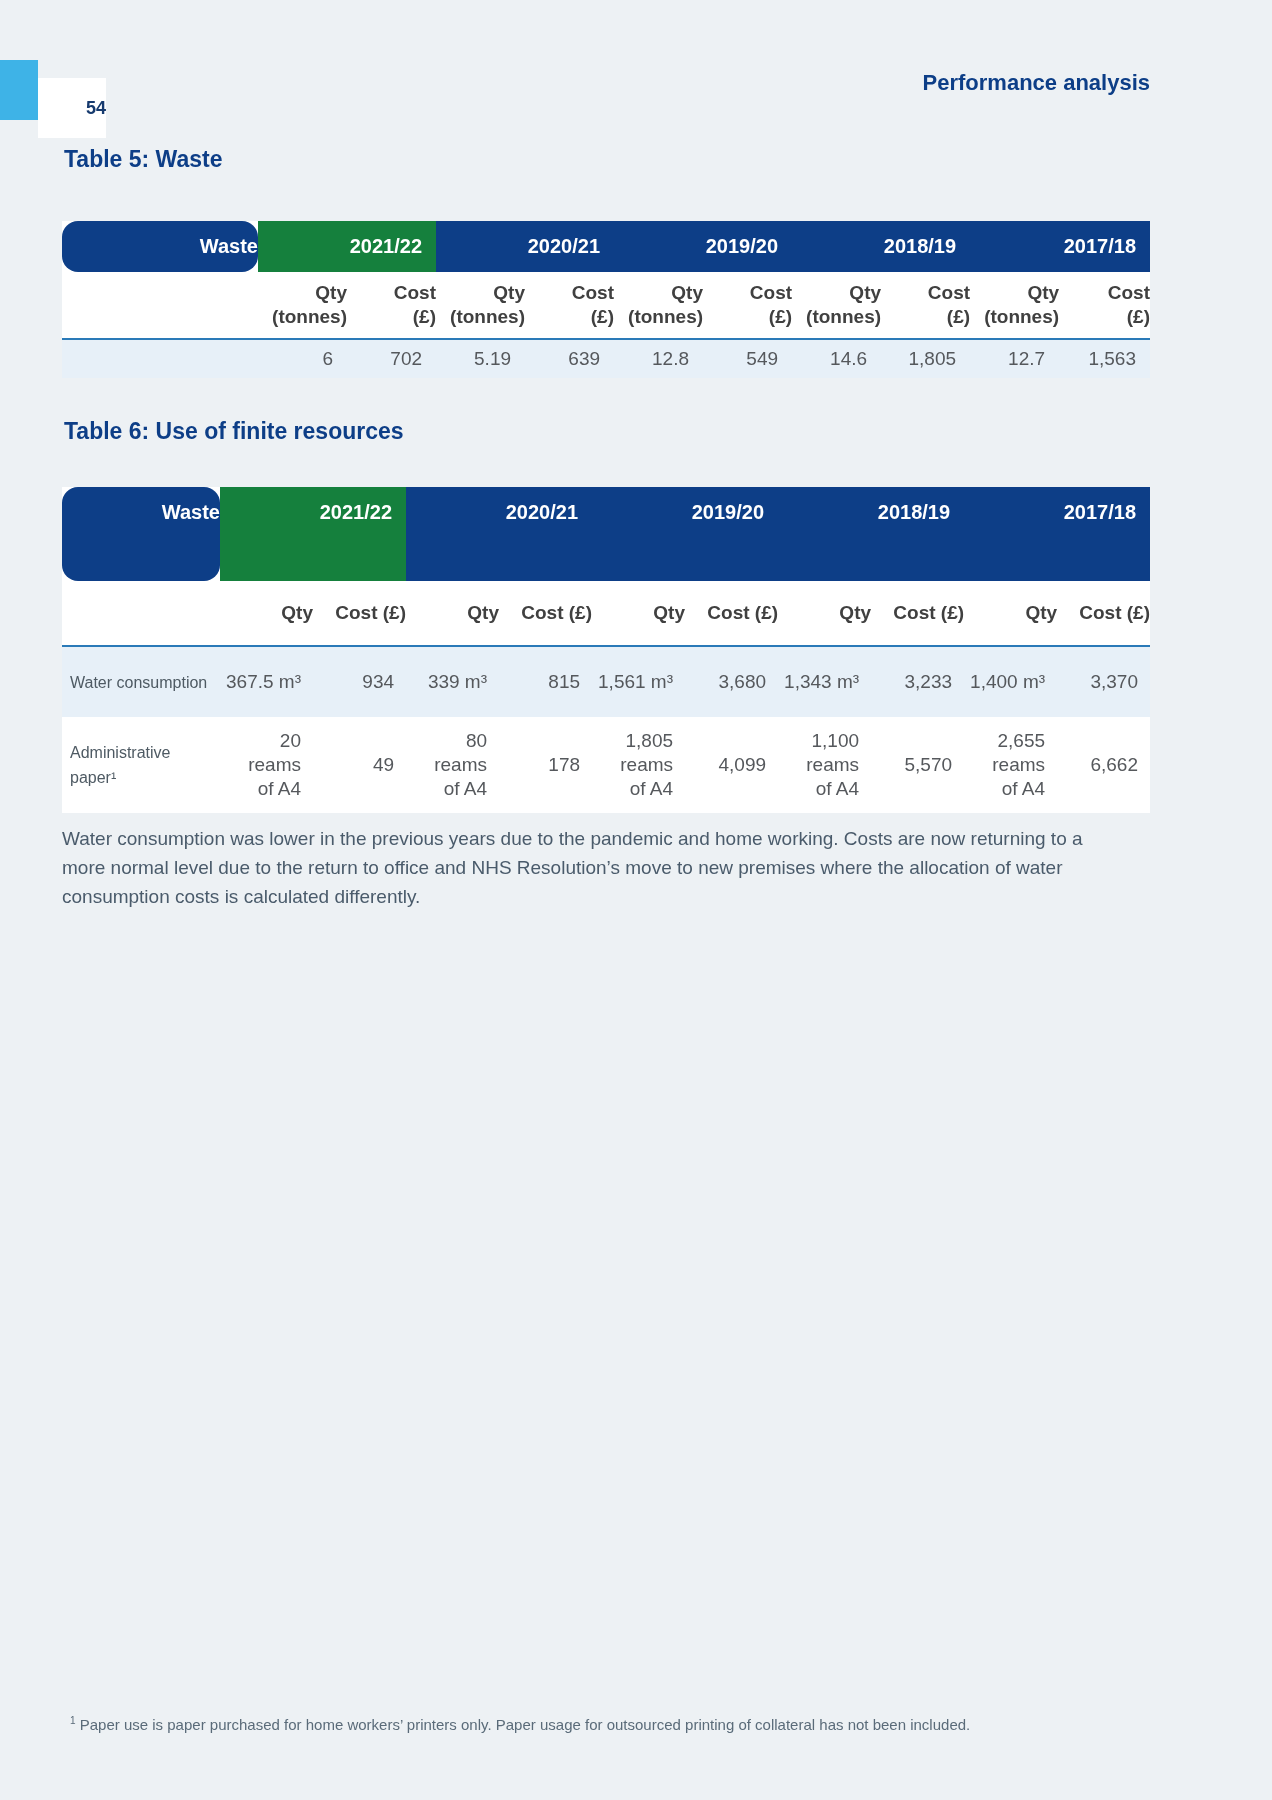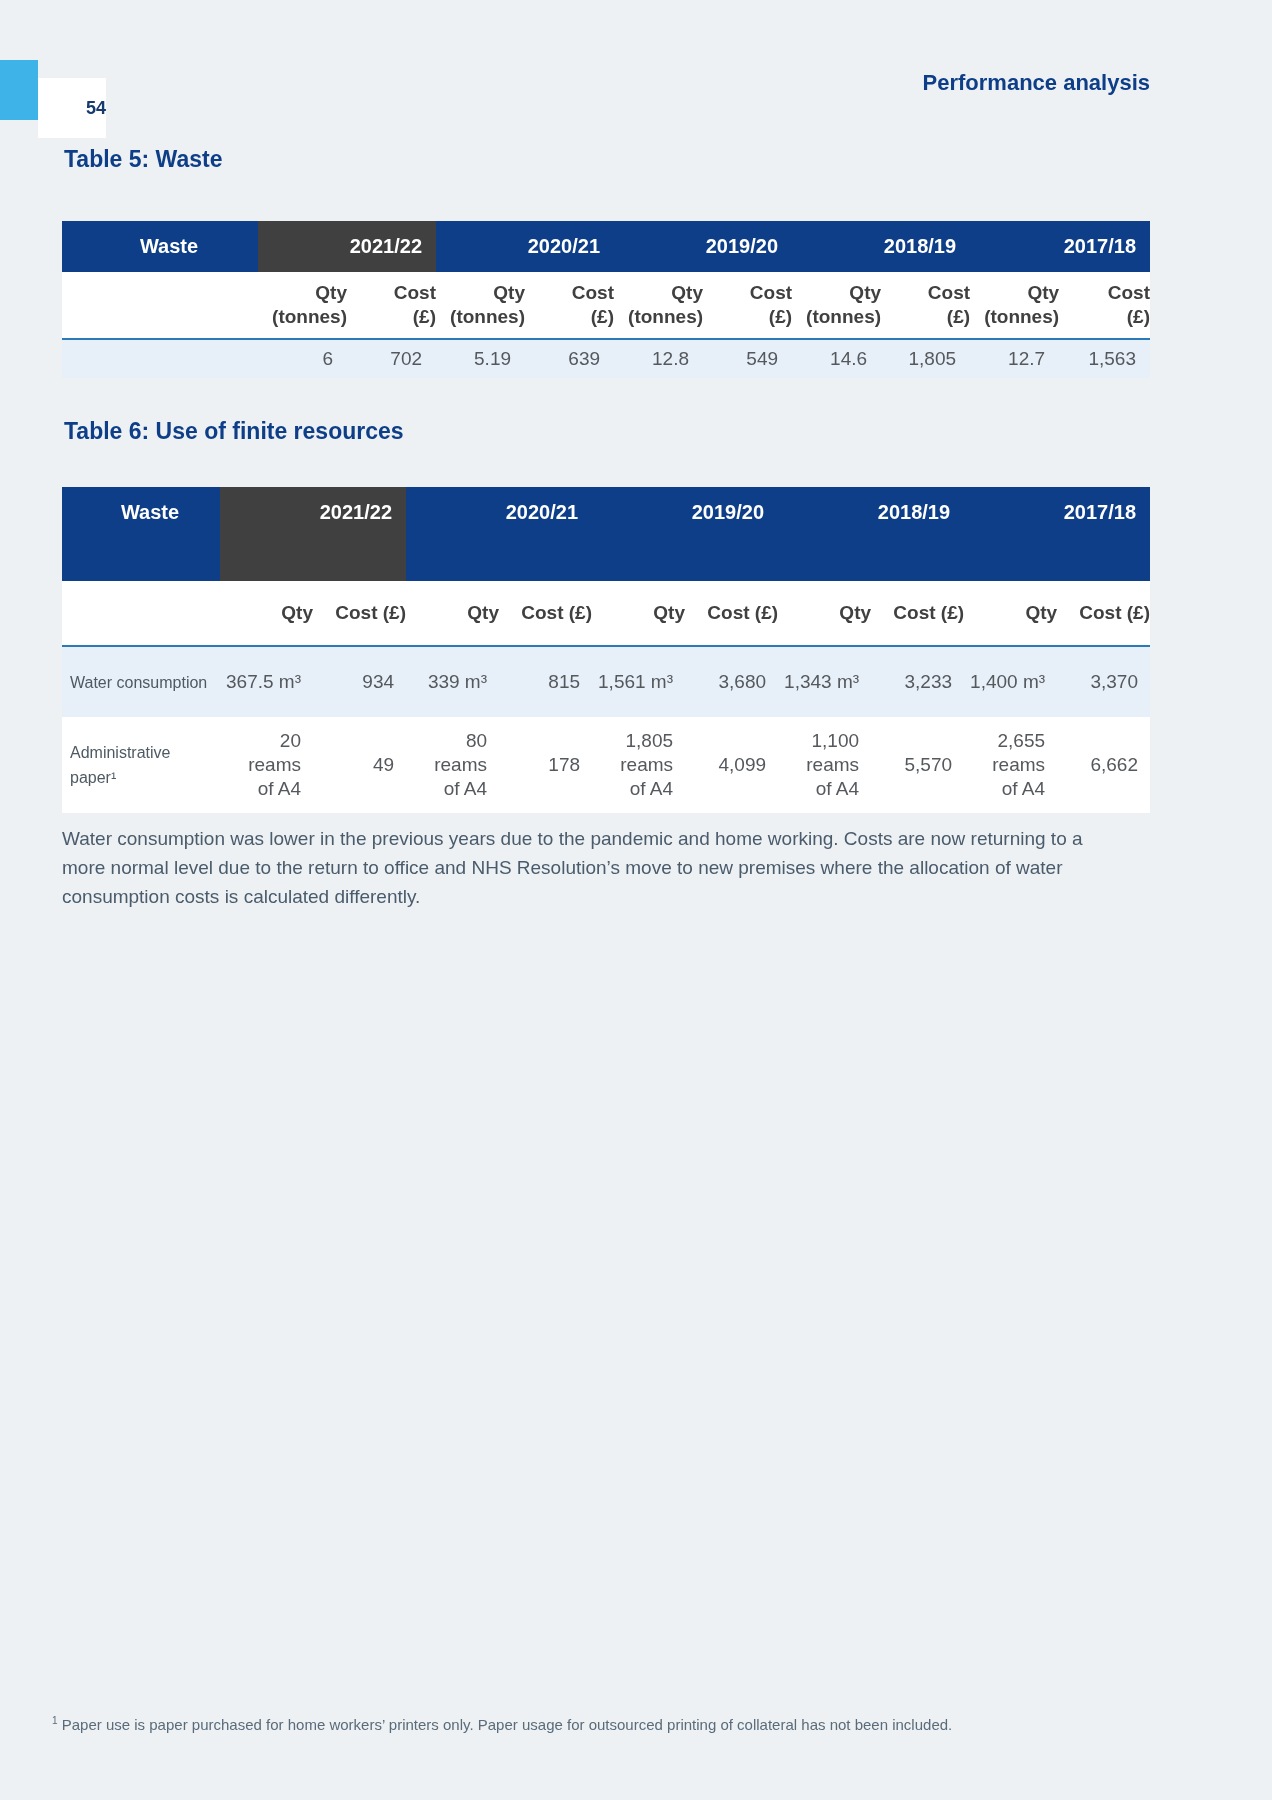--- a/index.html
+++ b/index.html
@@ -18,22 +18,22 @@
     color:#163a6e;font-weight:bold;font-size:18px;margin-top:18px;}
   .header-title{top:70px;right:122px;color:#0d3e87;font-weight:bold;font-size:22px;}
 
   .table-title{color:#0d3e87;font-weight:bold;font-size:23px;}
 
   
   table.t{border-collapse:collapse;table-layout:fixed;width:1088px;background:#ffffff;}
   table.t th,table.t td{margin:0;padding:0;}
 
   .bar th{background:#0d3e87;color:#ffffff;font-size:20px;font-weight:bold;}
-  .bar th.hl{background:#404040;margin-left:40px;}
-  .bar th.cornerlab{text-align:center;padding-left:18px;}
+  .bar th.hl{background:#15803d;margin-left:40px;}
+  .bar th.cornerlab{text-align:right;padding-left:18px;border-radius:16px;}
   .bar th.yr{text-align:right;padding-right:14px;}
   #t5 .bar th{height:51px;vertical-align:middle;}
   #t6 .bar th{height:80px;vertical-align:top;padding-top:14px;}
 
   .sub td{color:#404040;font-weight:bold;font-size:19px;text-align:right;
     padding-right:14px;border-bottom:2px solid #2a7ab8;vertical-align:middle;}
   #t5 .sub td{height:66px;line-height:24px;}
   #t6 .sub td{height:64px;}
   .sub .u{display:block;}
 
@@ -41,21 +41,21 @@
     text-align:right;padding-right:14px;vertical-align:middle;}
 
   #t6 td.val{color:#55585c;font-size:19px;text-align:right;padding-right:12px;
     vertical-align:middle;white-space:pre-line;line-height:24px;}
   #t6 td.rowlab{color:#4e5a63;font-size:16px;text-align:left;padding-left:8px;
     vertical-align:middle;line-height:25px;}
   #t6 tr.row-light td{background:#e7f0f8;height:70px;}
   #t6 tr.row-white td{background:#ffffff;height:96px;}
 
   .para{color:#4a5b6b;font-size:19px;line-height:29px;width:1045px;}
-  .footnote{color:#5a6b79;font-size:15px;width:1090px;}
+  .footnote{color:#5a6b79;font-size:15px;width:1090px;margin-left:18px;}
   .footnote sup{font-size:10px;color:#5a6b79;}
   sup{line-height:0;}
 </style>
 </head>
 <body>
 
 <div class="abs corner-accent"></div>
 <div class="abs page-number-box">
   <span>54</span>
 </div>

